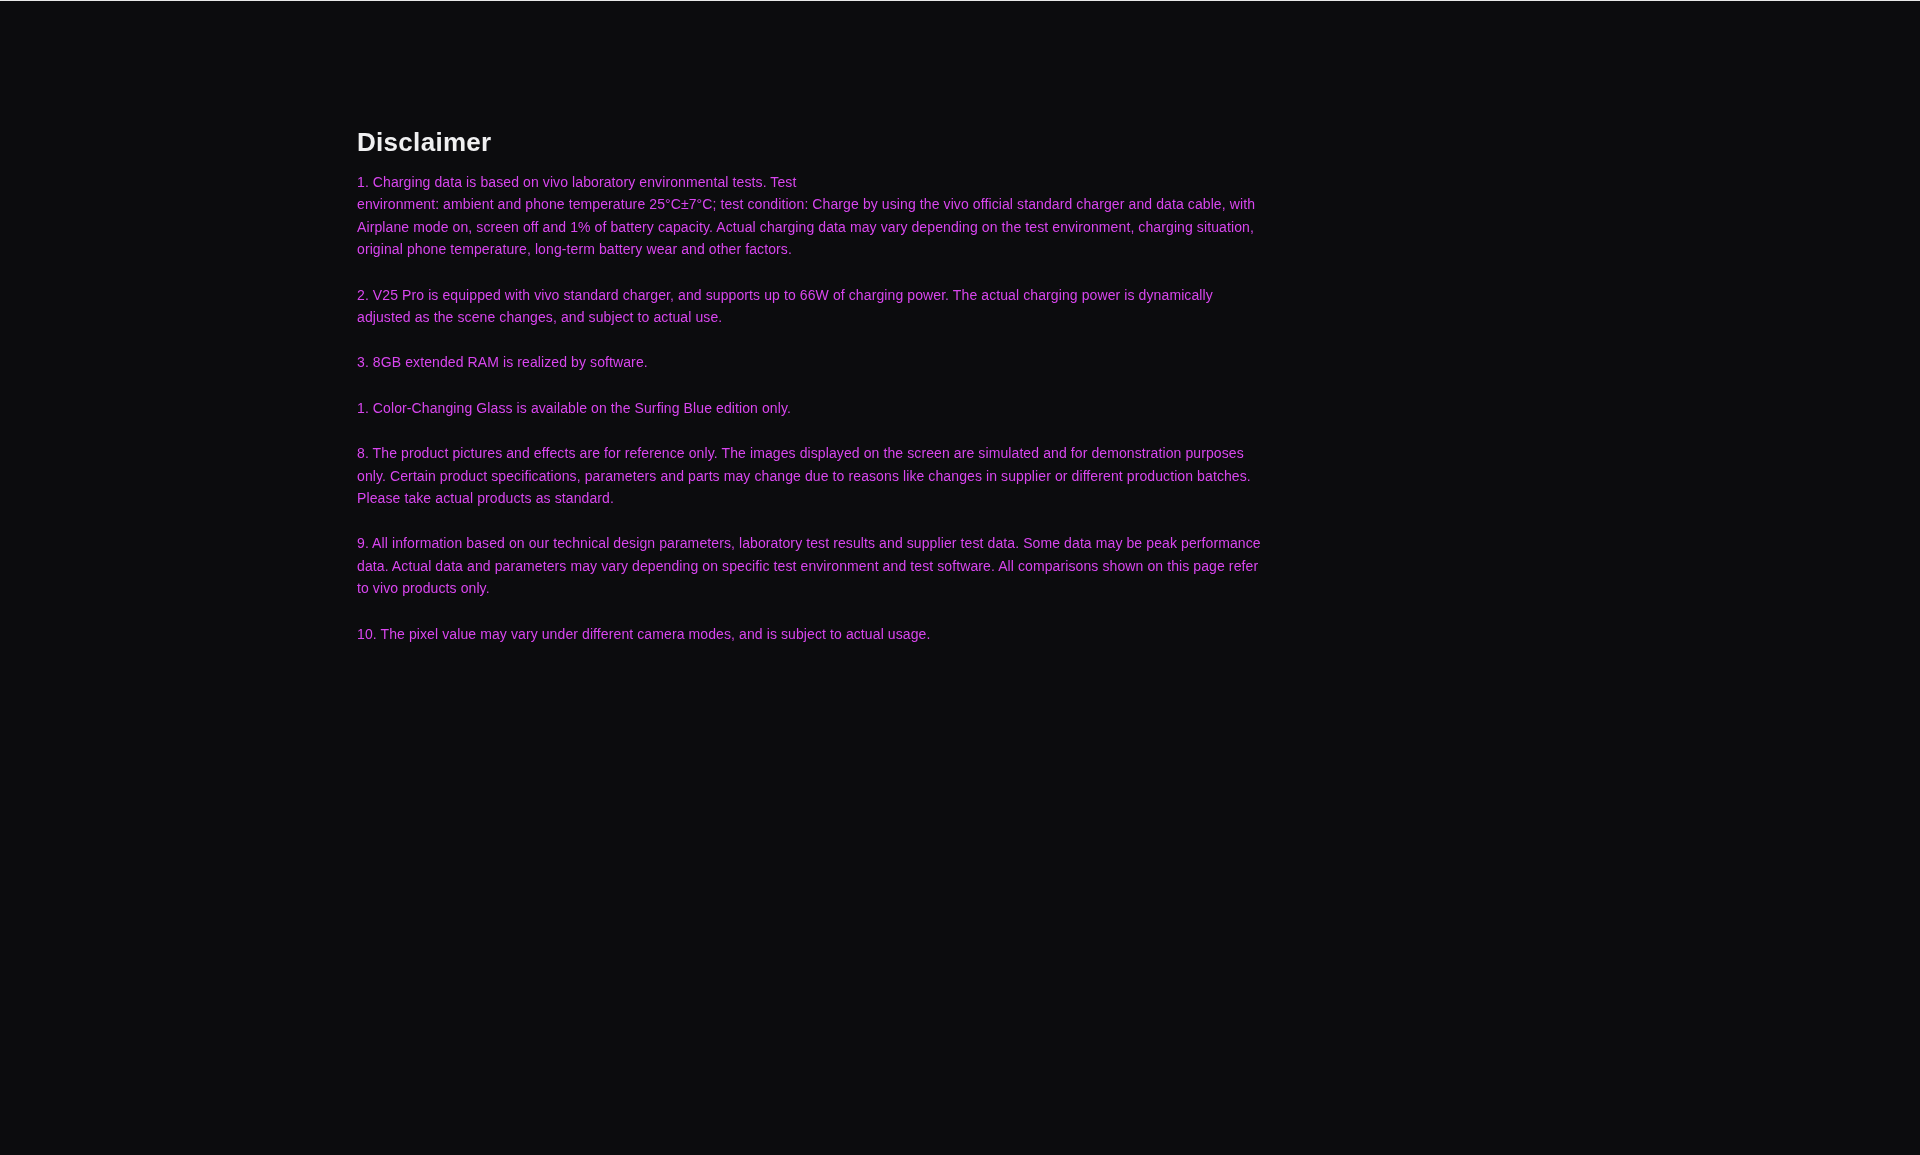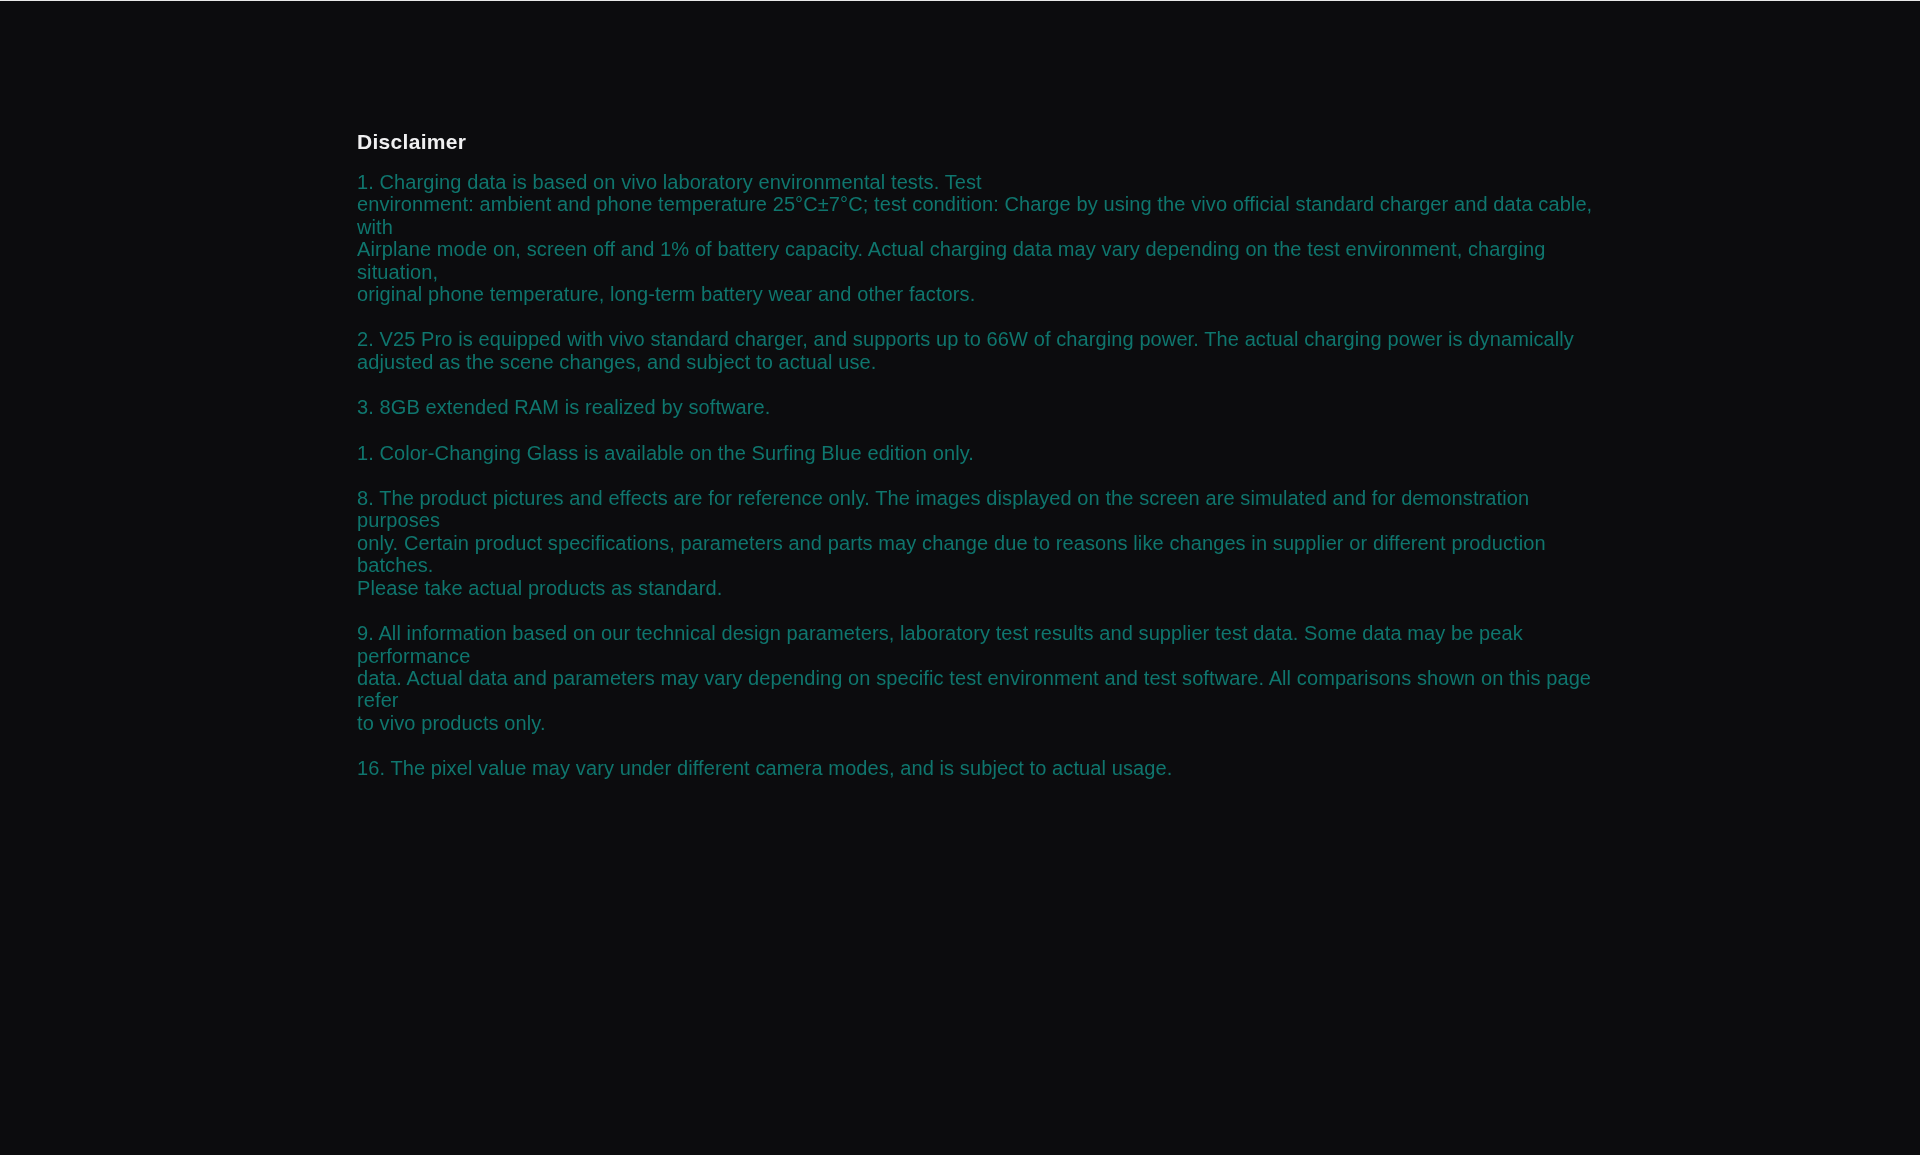--- a/index.html
+++ b/index.html
@@ -23,32 +23,32 @@
     background: #e9e9e9;
   }
   .disclaimer-section {
     position: absolute;
     left: 357px;
     top: 128px;
     width: 1250px;
   }
   .disclaimer-title {
     margin: 0 0 15px 0;
-    font-size: 21px;
+    font-size: 26px;
     line-height: 28px;
     font-weight: 700;
     letter-spacing: 0.3px;
     color: #f0f0f1;
   }
   .disclaimer-item {
     margin: 0 0 23px 0;
-    font-size: 20px;
+    font-size: 14px;
     line-height: 22.4px;
     font-weight: 400;
-    color: #0f766e;
+    color: #d946ef;
     white-space: pre-line;
     letter-spacing: 0.1px;
   }
 </style>
 </head>
 <body>
 
 <div class="top-hairline"></div>
 
 <main class="disclaimer-section">
@@ -60,14 +60,14 @@
   <p class="disclaimer-item">2. V25 Pro is equipped with vivo standard charger, and supports up to 66W of charging power. The actual charging power is dynamically
 adjusted as the scene changes, and subject to actual use.</p>
   <p class="disclaimer-item">3. 8GB extended RAM is realized by software.</p>
   <p class="disclaimer-item">1. Color-Changing Glass is available on the Surfing Blue edition only.</p>
   <p class="disclaimer-item">8. The product pictures and effects are for reference only. The images displayed on the screen are simulated and for demonstration purposes
 only. Certain product specifications, parameters and parts may change due to reasons like changes in supplier or different production batches.
 Please take actual products as standard.</p>
   <p class="disclaimer-item">9. All information based on our technical design parameters, laboratory test results and supplier test data. Some data may be peak performance
 data. Actual data and parameters may vary depending on specific test environment and test software. All comparisons shown on this page refer
 to vivo products only.</p>
-  <p class="disclaimer-item">16. The pixel value may vary under different camera modes, and is subject to actual usage.</p>
+  <p class="disclaimer-item">10. The pixel value may vary under different camera modes, and is subject to actual usage.</p>
 </main>
 
 </body></html>

